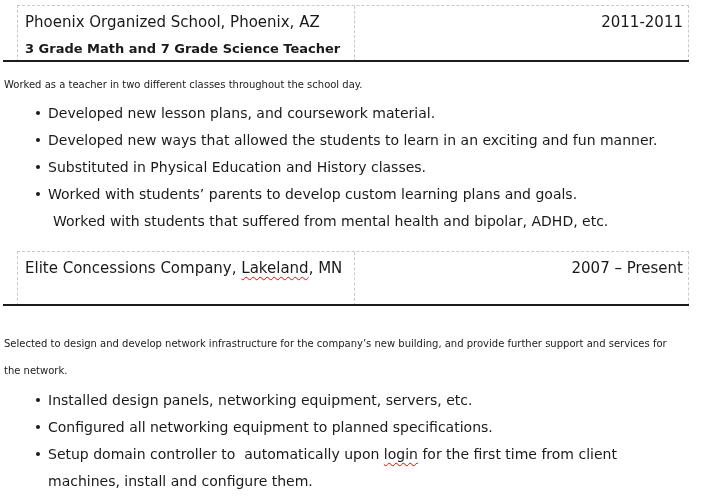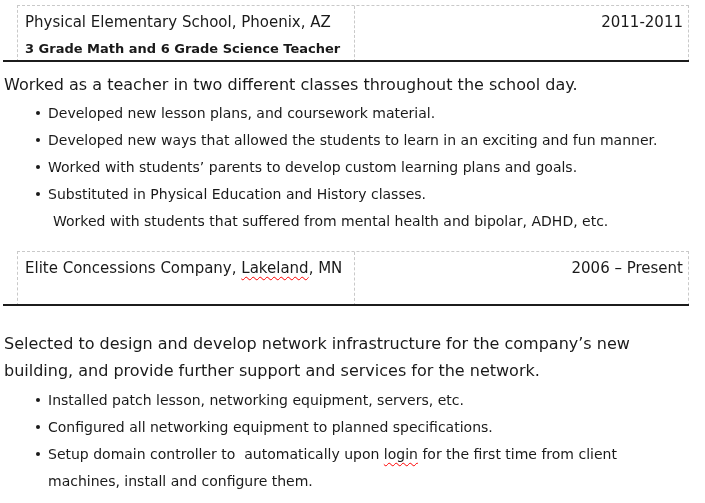--- a/index.html
+++ b/index.html
@@ -57,21 +57,21 @@
     white-space:nowrap;
   }
   .dates{
     font-size:15px;
     line-height:29px;
     white-space:nowrap;
   }
   
   .summary{
     margin:9px 22px 0 4px;
-    font-size:16px;
+    font-size:10px;
     line-height:27px;
   }
   .summary.s2{margin-top:24px;}
   ul.bullets{
     list-style:none;
     margin:2px 20px 0 17px;
     padding:0;
     font-size:14px;
   }
   ul.bullets.b2{margin-top:3px;}
@@ -115,51 +115,51 @@
     color:rgba(255,255,255,0.85);
   }
 </style>
 </head>
 <body>
 
 <div class="page">
 
   <div class="job-header jh-1">
     <div class="jh-left">
-      <div class="company">Physical Elementary School, Phoenix, AZ</div>
-      <div class="job-title">3 Grade Math and 6 Grade Science Teacher</div>
+      <div class="company">Phoenix Organized School, Phoenix, AZ</div>
+      <div class="job-title">3 Grade Math and 7 Grade Science Teacher</div>
     </div>
     <div class="jh-right">
       <div class="dates">2011-2011</div>
     </div>
   </div>
 
   <p class="summary">Worked as a teacher in two different classes throughout the school day.</p>
 
   <ul class="bullets">
     <li>Developed new lesson plans, and coursework material.</li>
     <li>Developed new ways that allowed the students to learn in an exciting and fun manner.</li>
+    <li>Substituted in Physical Education and History classes.</li>
     <li>Worked with students’ parents to develop custom learning plans and goals.</li>
-    <li>Substituted in Physical Education and History classes.</li>
   </ul>
 
   <div class="note-line">Worked with students that suffered from mental health and bipolar, ADHD, etc.</div>
 
   <div class="job-header jh-2">
     <div class="jh-left">
       <div class="company"><span class="seg">Elite Concessions Company, </span><span class="seg squiggle">Lakeland</span><span class="seg">, MN</span></div>
     </div>
     <div class="jh-right">
-      <div class="dates">2006 – Present</div>
+      <div class="dates">2007 – Present</div>
     </div>
   </div>
 
   <p class="summary s2">Selected to design and develop network infrastructure for the company’s new building, and provide further support and services for the network.</p>
 
   <ul class="bullets b2">
-    <li>Installed patch lesson, networking equipment, servers, etc.</li>
+    <li>Installed design panels, networking equipment, servers, etc.</li>
     <li>Configured all networking equipment to planned specifications.</li>
     <li><span class="seg">Setup domain controller to  automatically upon </span><span class="seg squiggle">login</span><span class="seg"> for the first time from client machines, install and configure them.</span></li>
   </ul>
 
   <div class="watermark">S</div>
 
 </div>
 
 </body></html>

